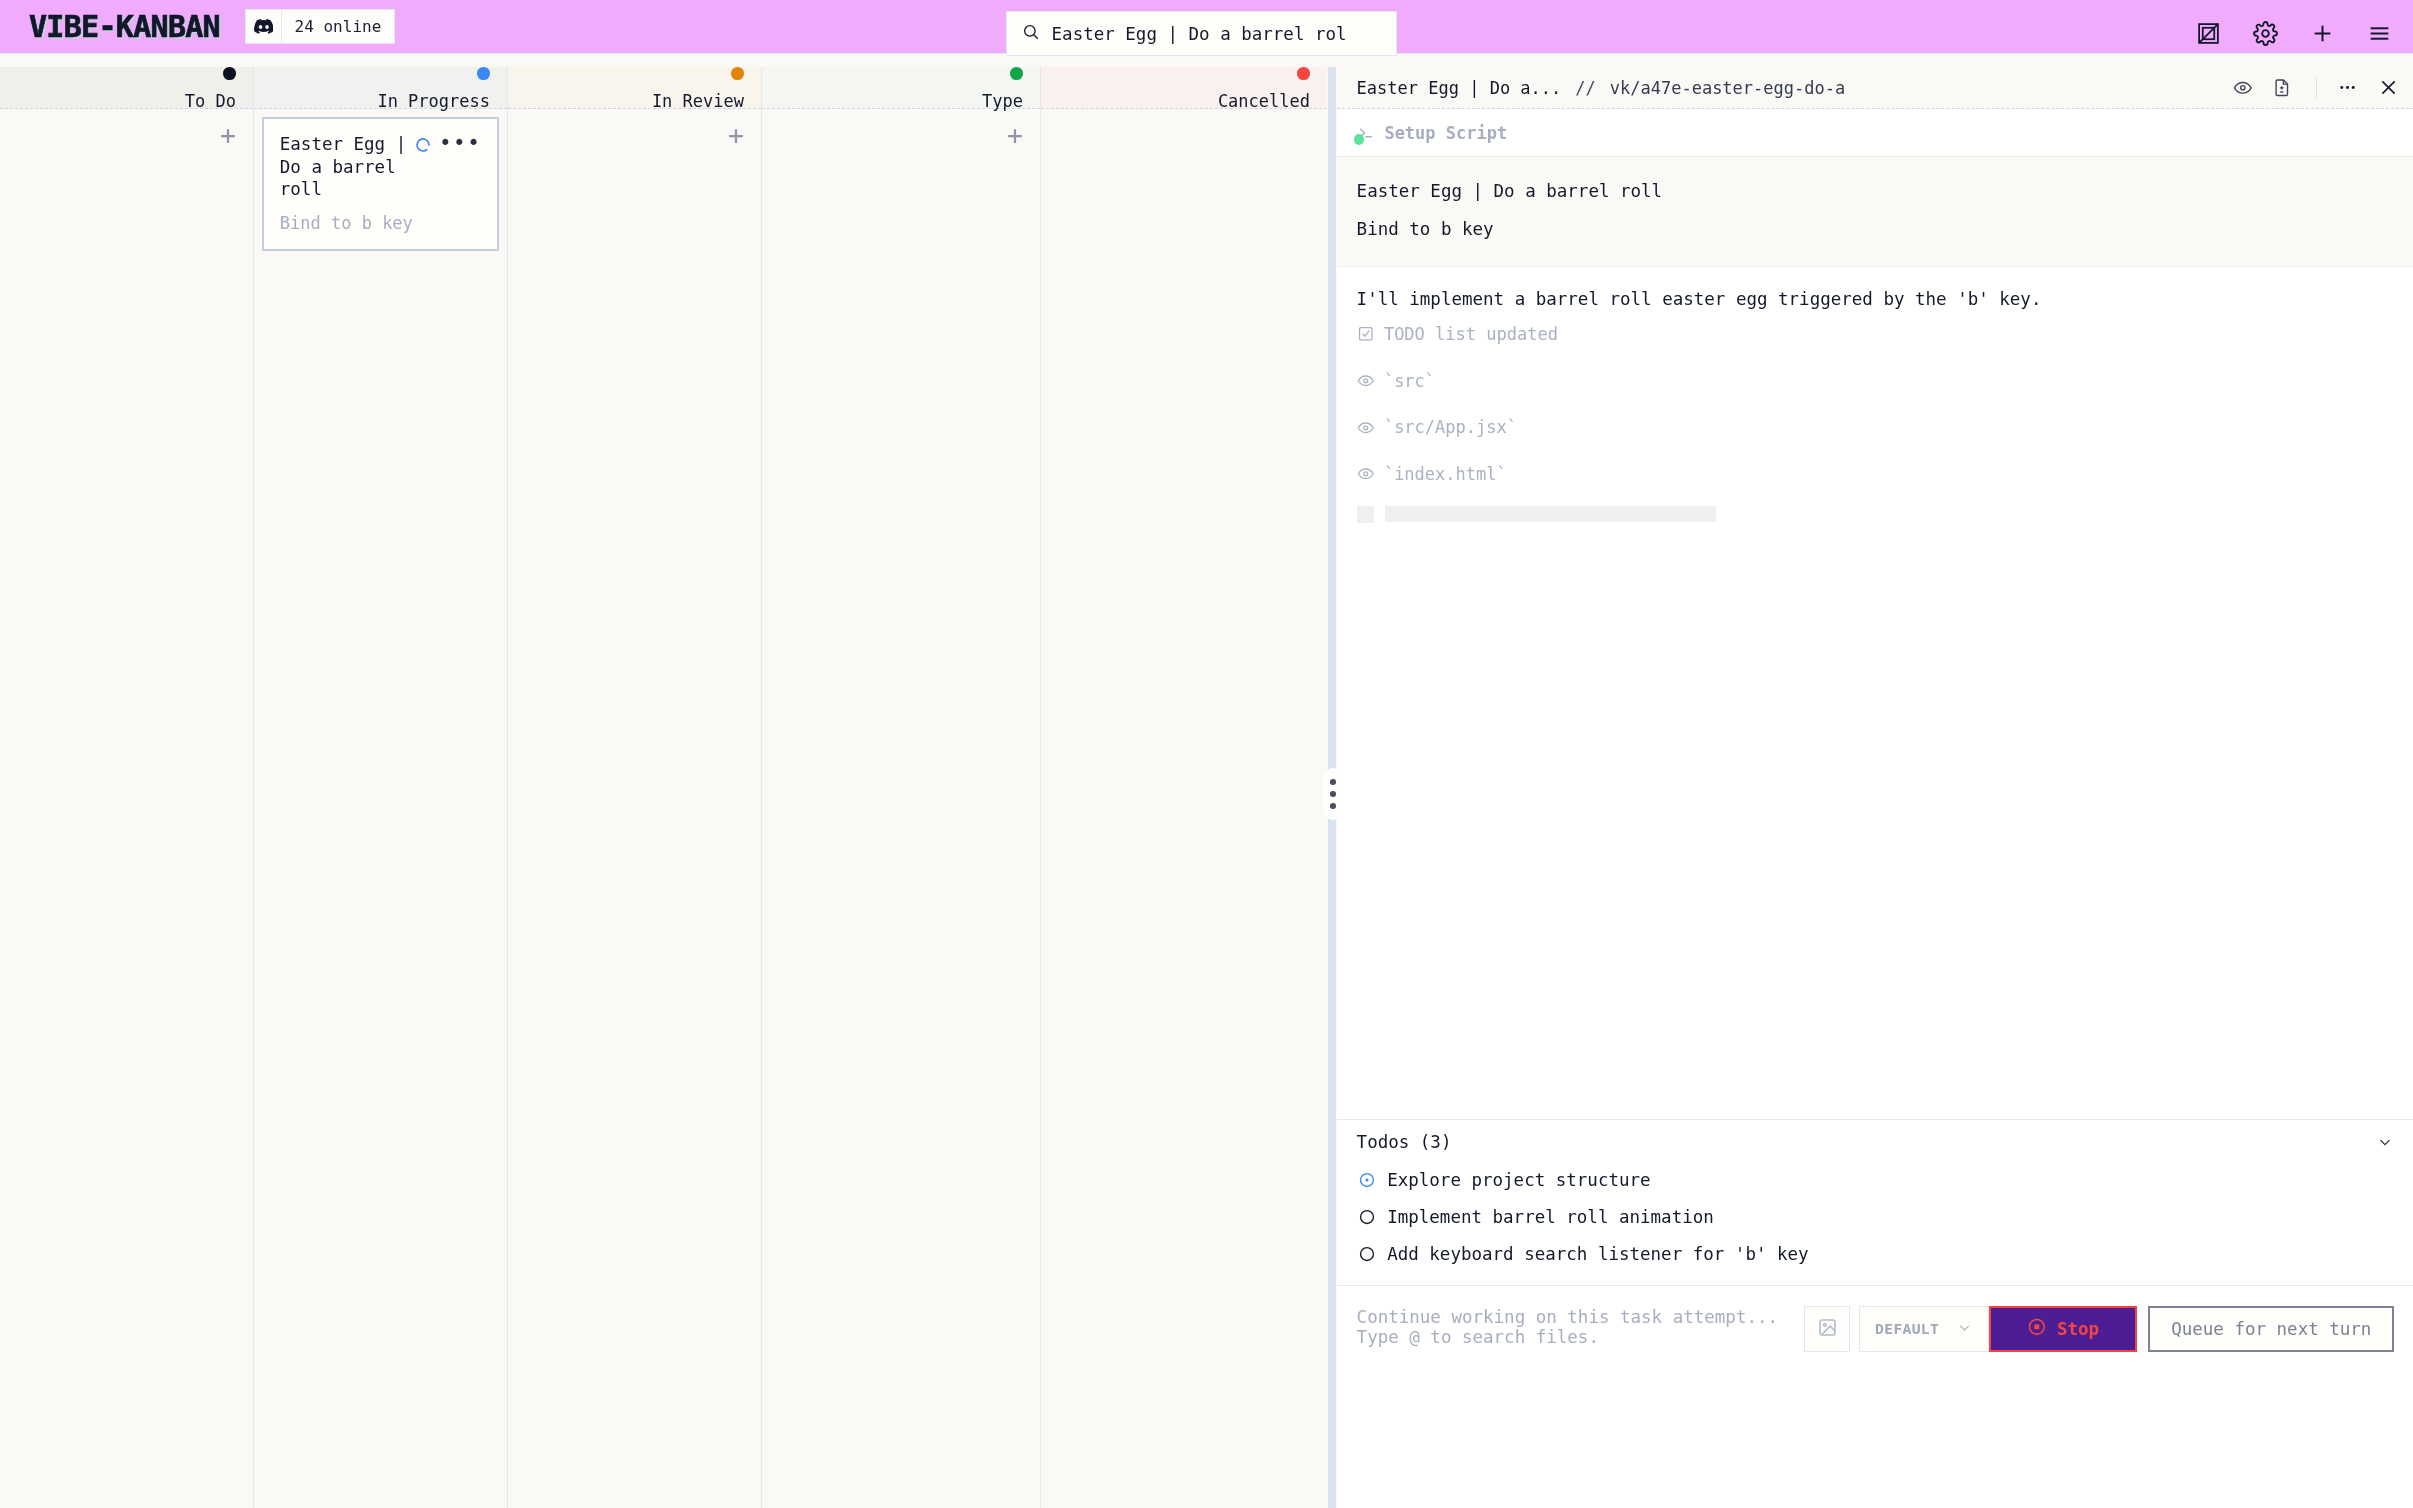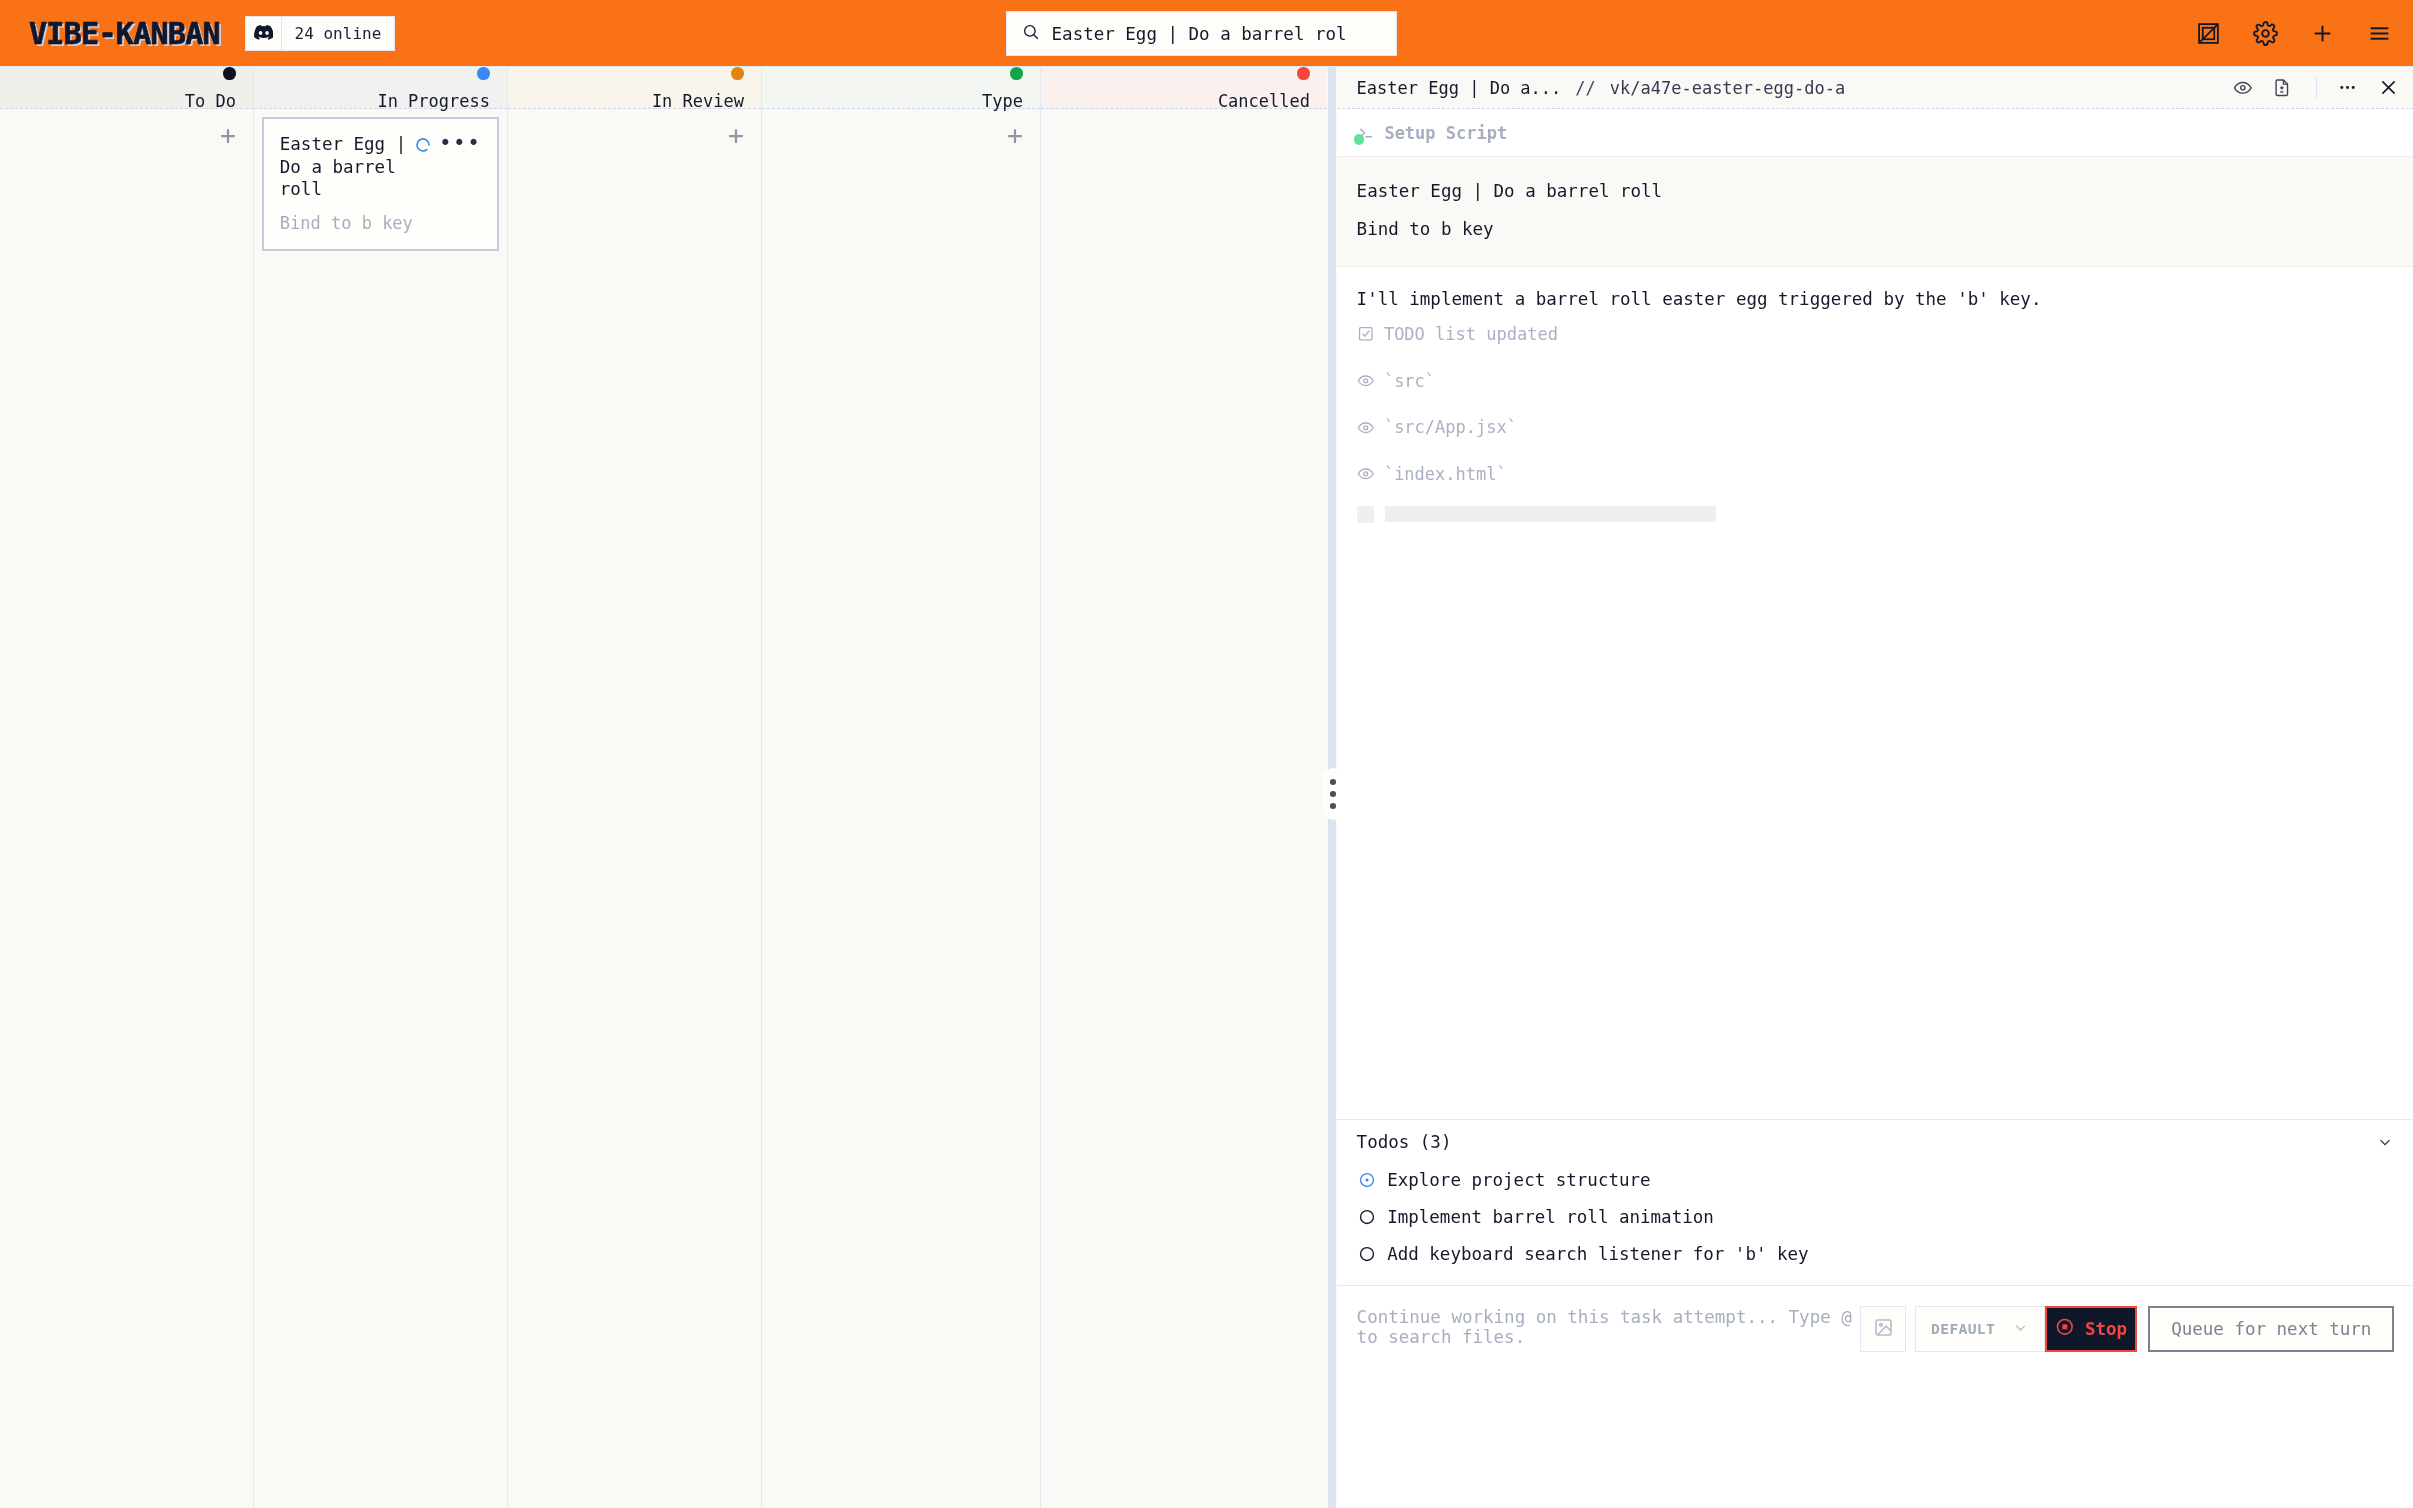--- a/index.html
+++ b/index.html
@@ -6,22 +6,22 @@
   html, body {
     width: 2413px; height: 1508px;
     background: #faf9f5;
     font-family: "DejaVu Sans Mono", "Liberation Mono", monospace;
     overflow: hidden;
   }
 
   
   .topbar {
     position: absolute; top: 0; left: 0;
-    width: 2413px; height: 67px;
-    background: #f97316;
+    width: 2413px; height: 54px;
+    background: #f0abfc;
     border-bottom: 1.4px solid #e3e7ef;
     display: flex; align-items: center;
   }
   .logo {
     margin-left: 29px;
     font-family: "DejaVu Sans Mono", "Liberation Mono", monospace;
     font-size: 30px;
     font-weight: 700;
     letter-spacing: -0.7px;
     color: #12172b;
@@ -245,23 +245,23 @@
     margin-left: 8.4px;
     height: 46px; min-width: 126px;
     border: 1.4px solid #e3e7ef; background: #fffefb;
     display: flex; align-items: center; justify-content: space-between;
     gap: 17px; padding: 0 15.4px;
     cursor: pointer;
   }
   .profile-select .ps-val { font-size: 14.7px; color: #a0a8ba; font-weight: 700; letter-spacing: 0.3px; }
   .composer-bar .spacer { flex: 1 1 auto; }
   .stop-btn {
-    height: 46px; border: 2.1px solid #f4453f; background: #0f172a;
+    height: 46px; border: 2.1px solid #f4453f; background: #4c1d95;
     display: flex; align-items: center; gap: 9.8px;
-    padding: 0 8px; cursor: pointer;
+    padding: 0 36px; cursor: pointer;
   }
   .stop-btn .sb-label { font-size: 17.5px; color: #f4453f; font-weight: 700; }
   .queue-btn {
     margin-left: 11.2px;
     height: 46px; border: 2.1px solid #7b8293; background: #fffefb;
     display: flex; align-items: center; padding: 0 21px; cursor: pointer;
   }
   .queue-btn .qb-label { font-size: 17.5px; color: #7b8293; }
 
   @keyframes spin { to { transform: rotate(360deg); } }

